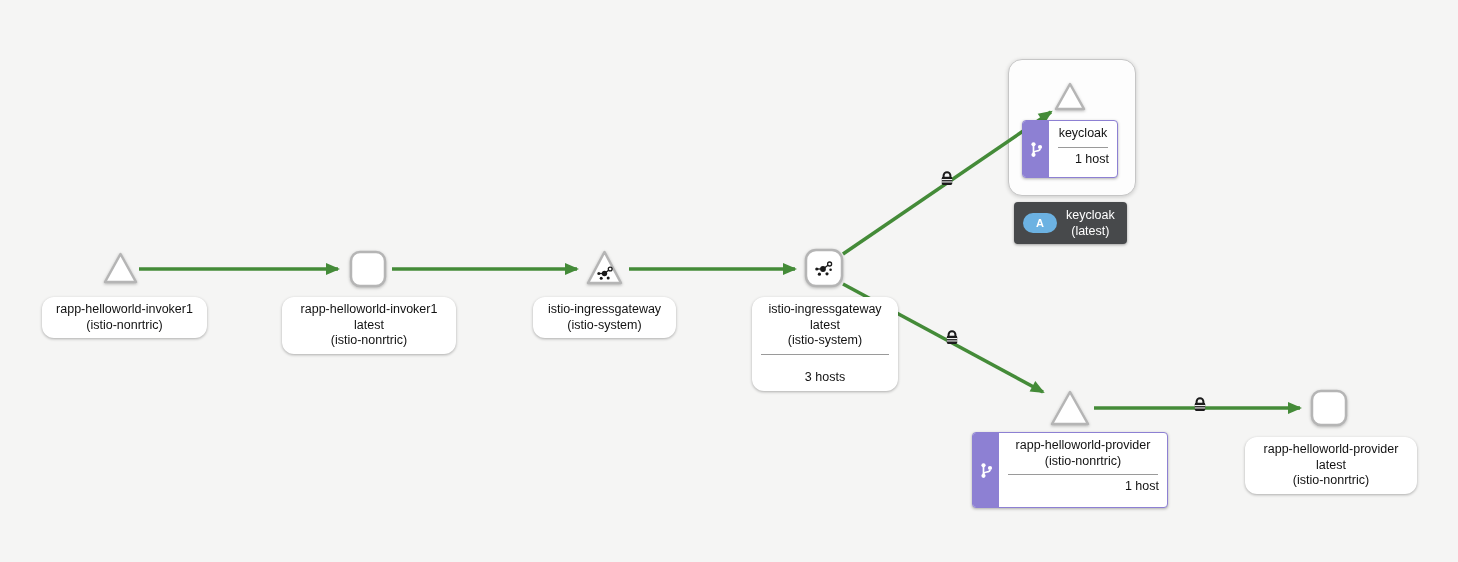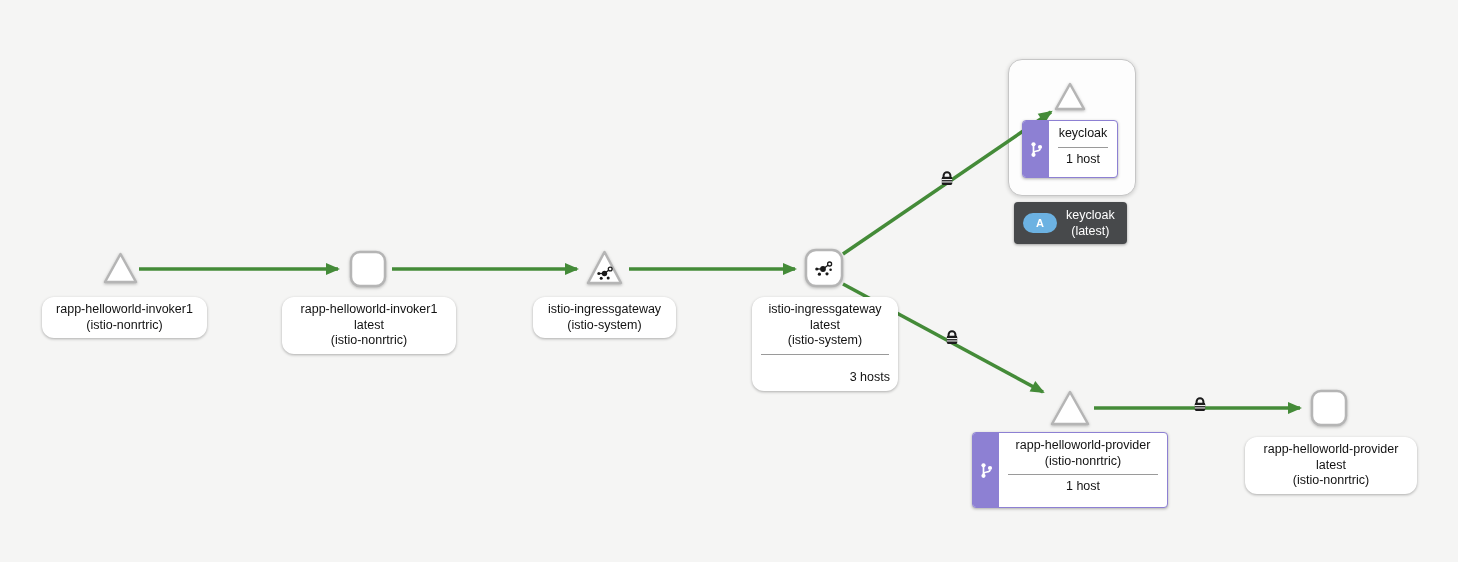--- a/index.html
+++ b/index.html
@@ -37,21 +37,21 @@
     color: #121212;
     text-align: center;
     box-sizing: border-box;
   }
   .nlabel .line { white-space: nowrap; }
   .nlabel .divider {
     border-top: 1px solid #9a9a9a;
     margin: 5px 1px 4px 1px;
     height: 0;
   }
-  .nlabel .hosts { text-align: right; white-space: nowrap; margin-top: 15px; }
+  .nlabel .hosts { text-align: center; white-space: nowrap; margin-top: 15px; }
   
   .vslabel {
     position: absolute;
     z-index: 4;
     display: flex;
     background: #ffffff;
     border: 1px solid #8d80d3;
     border-radius: 4px;
     box-shadow: 0 1px 3px rgba(0,0,0,0.3);
     overflow: hidden;
@@ -71,21 +71,21 @@
     font-size: 12.5px;
     line-height: 1.25;
     color: #121212;
     text-align: center;
   }
   .vslabel .divider {
     border-top: 1px solid #9a9a9a;
     margin: 5px 1px 4px 1px;
     height: 0;
   }
-  .vslabel .hosts { text-align: center; white-space: nowrap; }
+  .vslabel .hosts { text-align: right; white-space: nowrap; }
   .vslabel .line { white-space: nowrap; }
   
   .appbox-label {
     position: absolute;
     z-index: 4;
     background: #47494b;
     border-radius: 4px;
     box-shadow: 0 1px 3px rgba(0,0,0,0.35);
     display: flex;
     align-items: center;

